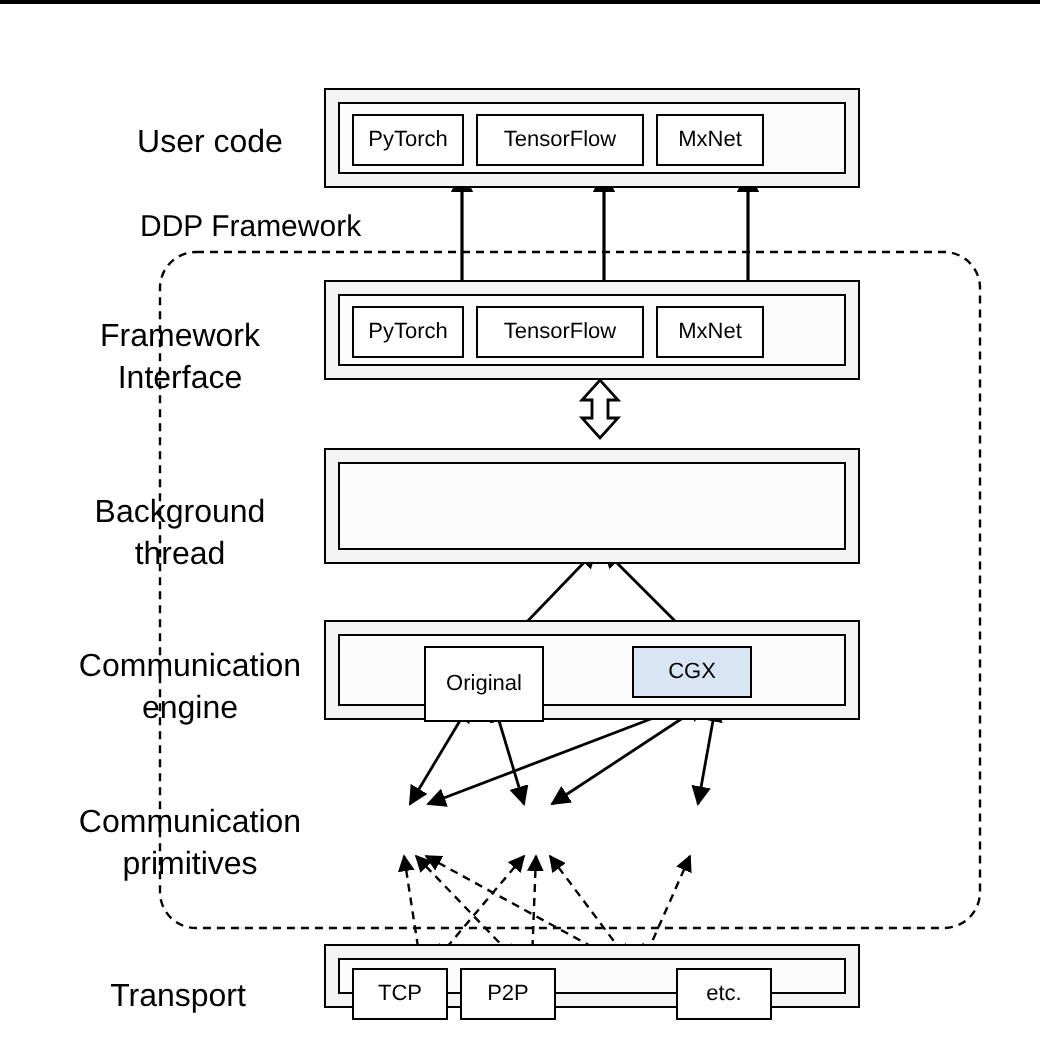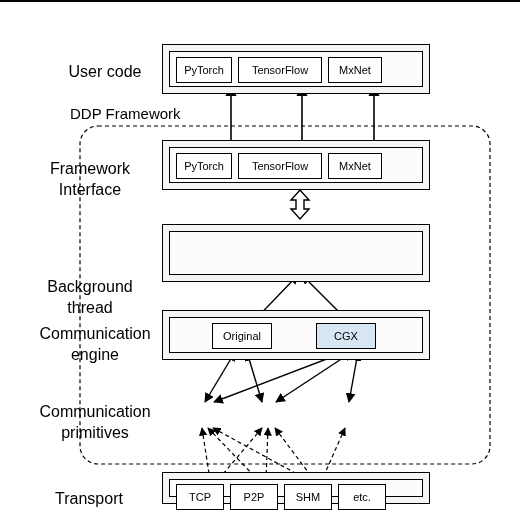--- a/index.html
+++ b/index.html
@@ -104,21 +104,21 @@
     <line x1="262" y1="426" x2="218" y2="478" stroke="#000" stroke-width="1.2" stroke-dasharray="4 3" marker-start="url(#ah)" marker-end="url(#ah)"></line>
     <line x1="268" y1="426" x2="266" y2="478" stroke="#000" stroke-width="1.2" stroke-dasharray="4 3" marker-start="url(#ah)" marker-end="url(#ah)"></line>
     <line x1="275" y1="426" x2="314" y2="478" stroke="#000" stroke-width="1.2" stroke-dasharray="4 3" marker-start="url(#ah)" marker-end="url(#ah)"></line>
 
     <line x1="345" y1="426" x2="322" y2="478" stroke="#000" stroke-width="1.2" stroke-dasharray="4 3" marker-start="url(#ah)" marker-end="url(#ah)"></line>
   </svg>
 
   <div class="row-label" style="left:45px; top:60px;">User code</div>
   <div class="ddp-label" style="left:70px; top:103px;">DDP Framework</div>
   <div class="row-label" style="left:30px; top:157px;">Framework Interface</div>
-  <div class="row-label" style="left:30px; top:245px;margin-top:30px;">Background thread</div>
+  <div class="row-label" style="left:30px; top:245px;">Background thread</div>
   <div class="row-label" style="left:35px; top:322px; white-space:pre-line;">Communication
 engine</div>
   <div class="row-label" style="left:35px; top:400px; white-space:pre-line;">Communication
 primitives</div>
   <div class="row-label" style="left:29px; top:487px;">Transport</div>
 
   <div class="group" style="left:162px; top:42px; width:268px; height:50px;">
     <div class="group-inner" style="left:6px; top:6px; right:6px; bottom:6px;">
       <div class="smallbox" style="position:absolute; left:6px; top:5px; width:56px; height:26px;">PyTorch</div>
       <div class="smallbox" style="position:absolute; left:68px; top:5px; width:84px; height:26px;">TensorFlow</div>
@@ -133,28 +133,27 @@
       <div class="smallbox" style="position:absolute; left:158px; top:5px; width:54px; height:26px;">MxNet</div>
     </div>
   </div>
 
   <div class="group" style="left:162px; top:222px; width:268px; height:58px;">
     <div class="group-inner" style="left:6px; top:6px; right:6px; bottom:6px;"></div>
   </div>
 
   <div class="group" style="left:162px; top:308px; width:268px; height:50px;">
     <div class="group-inner" style="left:6px; top:6px; right:6px; bottom:6px;">
-      <div class="smallbox" style="position:absolute; left:42px; top:5px; width:60px; height:26px;">Original</div>
+      <div class="smallbox" style="position:absolute; left:42px; top:5px; width:60px; height:38px;">Original</div>
       <div class="smallbox shaded" style="position:absolute; left:146px; top:5px; width:60px; height:26px;">CGX</div>
     </div>
   </div>
 
 
   <div class="group" style="left:162px; top:470px; width:268px; height:32px;">
     <div class="group-inner" style="left:6px; top:6px; right:6px; bottom:6px;">
       <div class="smallbox" style="position:absolute; left:6px;  top:4px; width:48px; height:26px;">TCP</div>
       <div class="smallbox" style="position:absolute; left:60px; top:4px; width:48px; height:26px;">P2P</div>
-      <div class="smallbox" style="position:absolute; left:114px;top:4px; width:48px; height:26px;">SHM</div>
       <div class="smallbox" style="position:absolute; left:168px;top:4px; width:48px; height:26px;">etc.</div>
     </div>
   </div>
 
 </div>
 
 </body></html>

